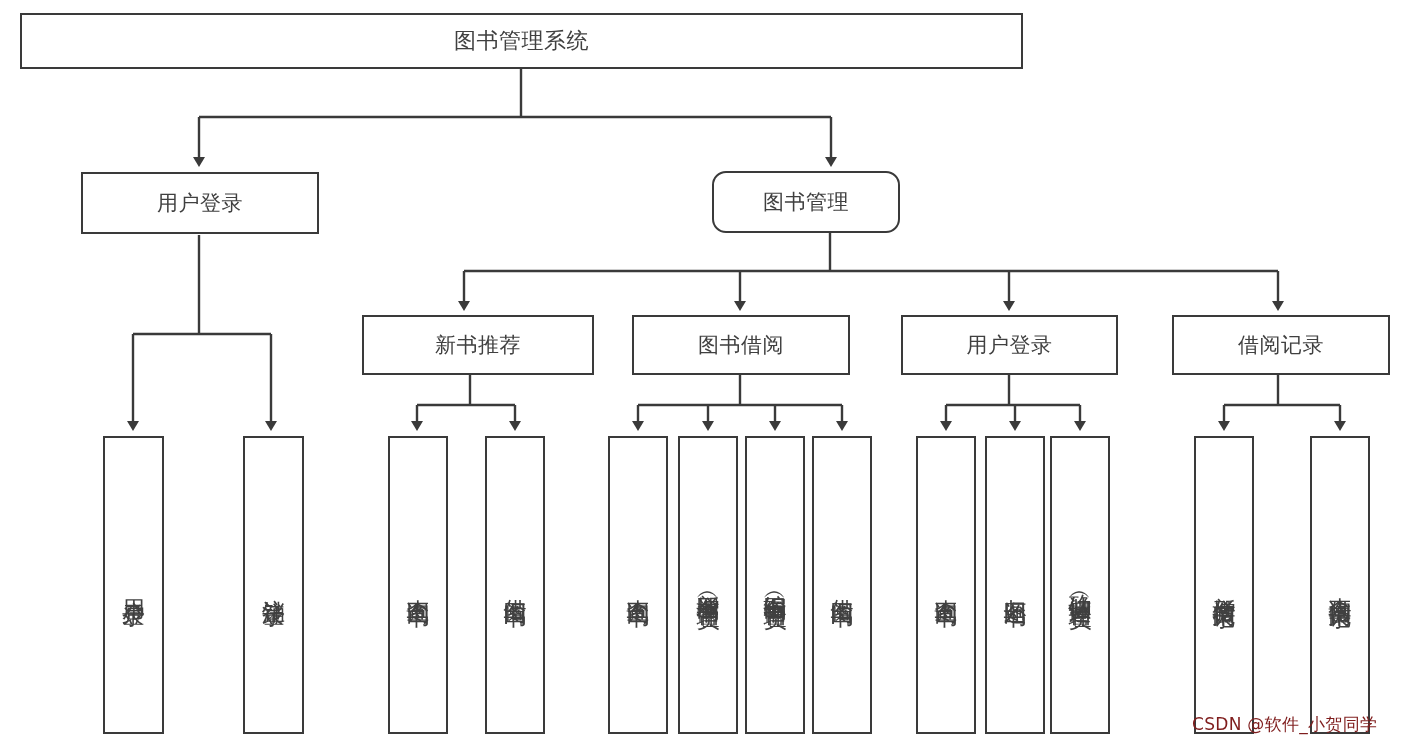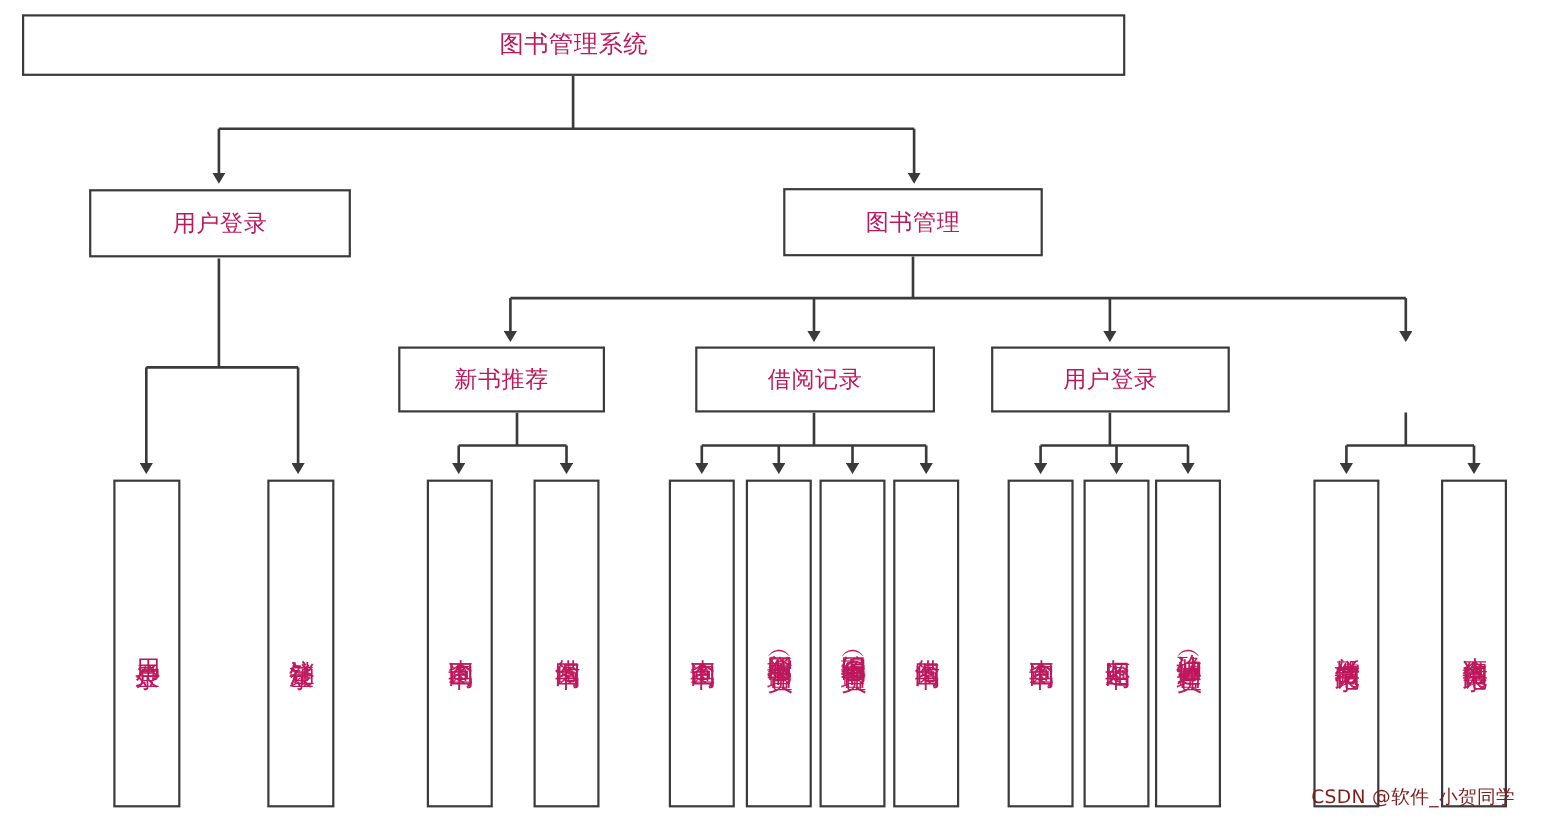--- a/index.html
+++ b/index.html
@@ -26,21 +26,21 @@
     pointer-events: none;
   }
   .node {
     position: absolute;
     box-sizing: border-box;
     border: 2.2px solid #3a3a3a;
     background: #ffffff;
     display: flex;
     align-items: center;
     justify-content: center;
-    color: #be185d;
+    color: #404040;
   }
   .node .lbl {
     display: block;
     line-height: 1.08;
     letter-spacing: 0.5px;
   }
   
   .node.horiz .lbl {
     writing-mode: horizontal-tb;
     font-size: 21px;
@@ -129,33 +129,36 @@
     </g>
   </svg>
 
   <div class="node horiz root" style="left:20px; top:13px; width:1003px; height:56px;">
     <span class="lbl">图书管理系统</span>
   </div>
 
   <div class="node horiz" style="left:81px; top:172px; width:238px; height:62px;">
     <span class="lbl">用户登录</span>
   </div>
-  <div class="node horiz" style="left:712px; top:171px; width:236px; height:62px;">
+  <div class="node horiz" style="left:712px; top:171px; width:188px; height:62px;border-radius:14px;">
     <span class="lbl">图书管理</span>
   </div>
 
-  <div class="node horiz" style="left:362px; top:315px; width:188px; height:60px;">
+  <div class="node horiz" style="left:362px; top:315px; width:232px; height:60px;">
     <span class="lbl">新书推荐</span>
   </div>
   <div class="node horiz" style="left:632px; top:315px; width:218px; height:60px;">
-    <span class="lbl">借阅记录</span>
+    <span class="lbl">图书借阅</span>
   </div>
   <div class="node horiz" style="left:901px; top:315px; width:217px; height:60px;">
     <span class="lbl">用户登录</span>
   </div>
+  <div class="node horiz" style="left:1172px; top:315px; width:218px; height:60px;">
+    <span class="lbl">借阅记录</span>
+  </div>
 
   <div class="node vert" style="left:103px; top:436px; width:61px; height:298px;">
     <span class="lbl">用户登录</span>
   </div>
   <div class="node vert" style="left:243px; top:436px; width:61px; height:298px;">
     <span class="lbl">注销登录</span>
   </div>
 
   <div class="node vert" style="left:388px; top:436px; width:60px; height:298px;">
     <span class="lbl">查询图书</span>

